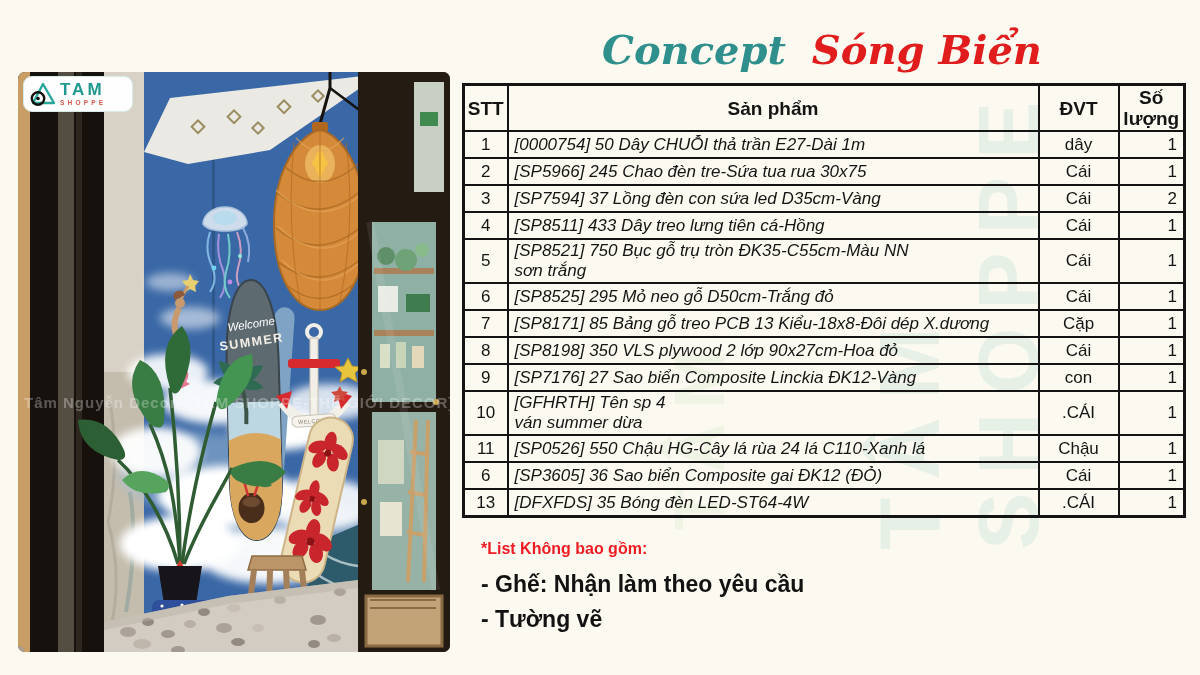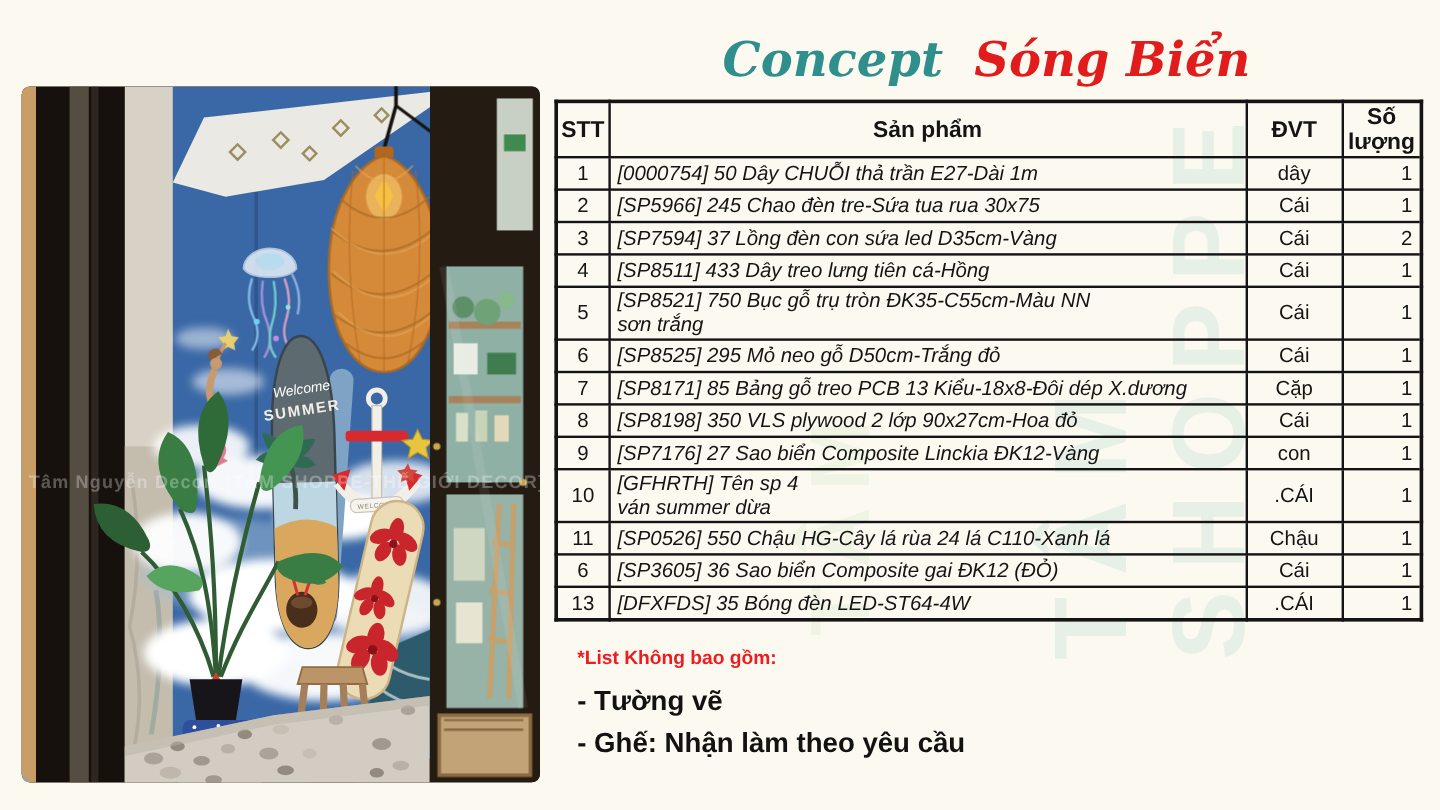--- a/index.html
+++ b/index.html
@@ -162,22 +162,22 @@
           <td class="c-stt">13</td>
           <td class="c-prod">[DFXFDS] 35 Bóng đèn LED-ST64-4W</td>
           <td class="c-unit">.CÁI</td>
           <td class="c-qty">1</td>
         </tr>
     </tbody>
   </table>
 
   <div class="notes">
     <div class="n-head">*List Không bao gồm:</div>
+    <div class="n-item">- Ghế: Nhận làm theo yêu cầu</div>
     <div class="n-item">- Tường vẽ</div>
-    <div class="n-item">- Ghế: Nhận làm theo yêu cầu</div>
   </div>
 
   <div class="photo">
     <svg viewBox="0 0 432 580" preserveAspectRatio="none">
       <defs>
         <filter id="soft">
             <feGaussianBlur stdDeviation="4"></feGaussianBlur>
           </filter>
         <filter id="soft2">
             <feGaussianBlur stdDeviation="2"></feGaussianBlur>
@@ -447,15 +447,26 @@
         <path d="M352,528 h66 M352,536 h66" stroke="#8a6a42" stroke-width="2"></path>
         <circle cx="346" cy="300" r="3" fill="#caa64e"></circle>
           <circle cx="346" cy="430" r="3" fill="#caa64e"></circle>
           <circle cx="418" cy="330" r="3" fill="#caa64e"></circle>
         <path d="M352,150 l66,368" stroke="#ffffff" stroke-width="8" opacity="0.08"></path>
       </g>
     </svg>
 
     <div class="photo-watermark">Tâm Nguyễn Decor-  [TÂM SHOPPE-THẾ GIỚI DECOR]</div>
 
+    <div class="logo-badge">
+      <svg class="mark" viewBox="0 0 26 26">
+        <path d="M13,3 L24,22 L3,22 Z" fill="none" stroke="#2aa89e" stroke-width="2.4" stroke-linejoin="round"></path>
+        <circle cx="8" cy="17.5" r="6.2" fill="none" stroke="#16130f" stroke-width="2.4"></circle>
+        <circle cx="8" cy="17.5" r="1.8" fill="#16130f"></circle>
+      </svg>
+      <div class="logo-text">
+        <span class="logo-brand">TAM</span>
+        <span class="logo-sub">SHOPPE</span>
+      </div>
+    </div>
   </div>
 
 </div>
 
 </body></html>

